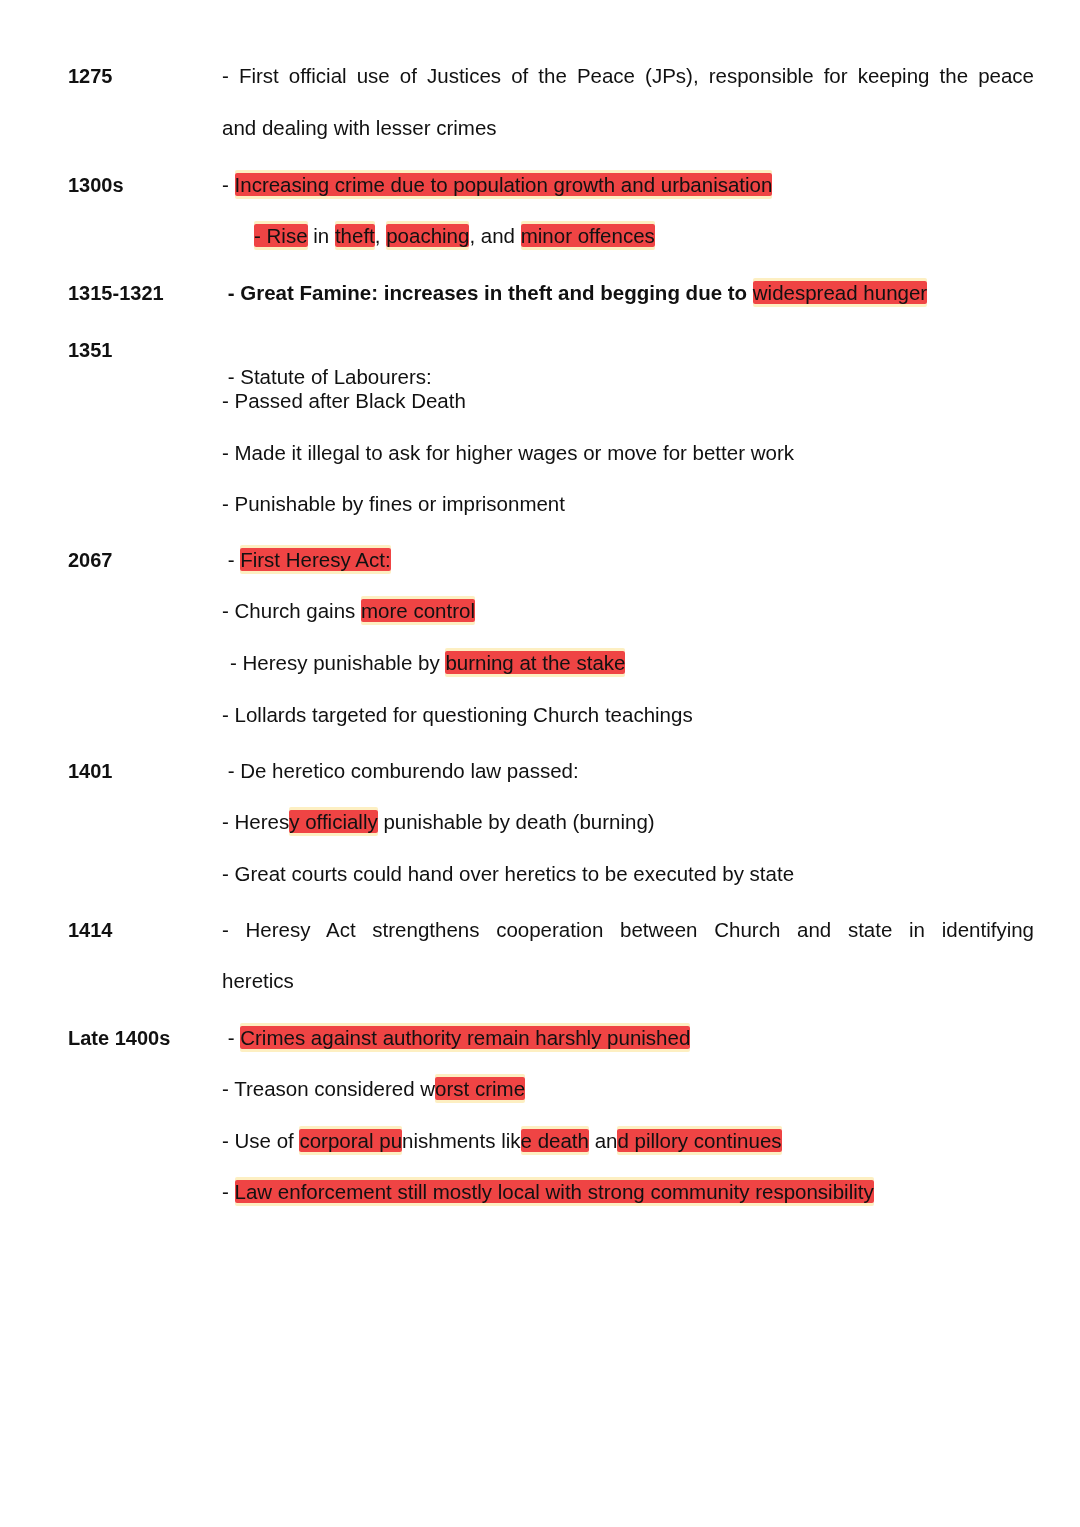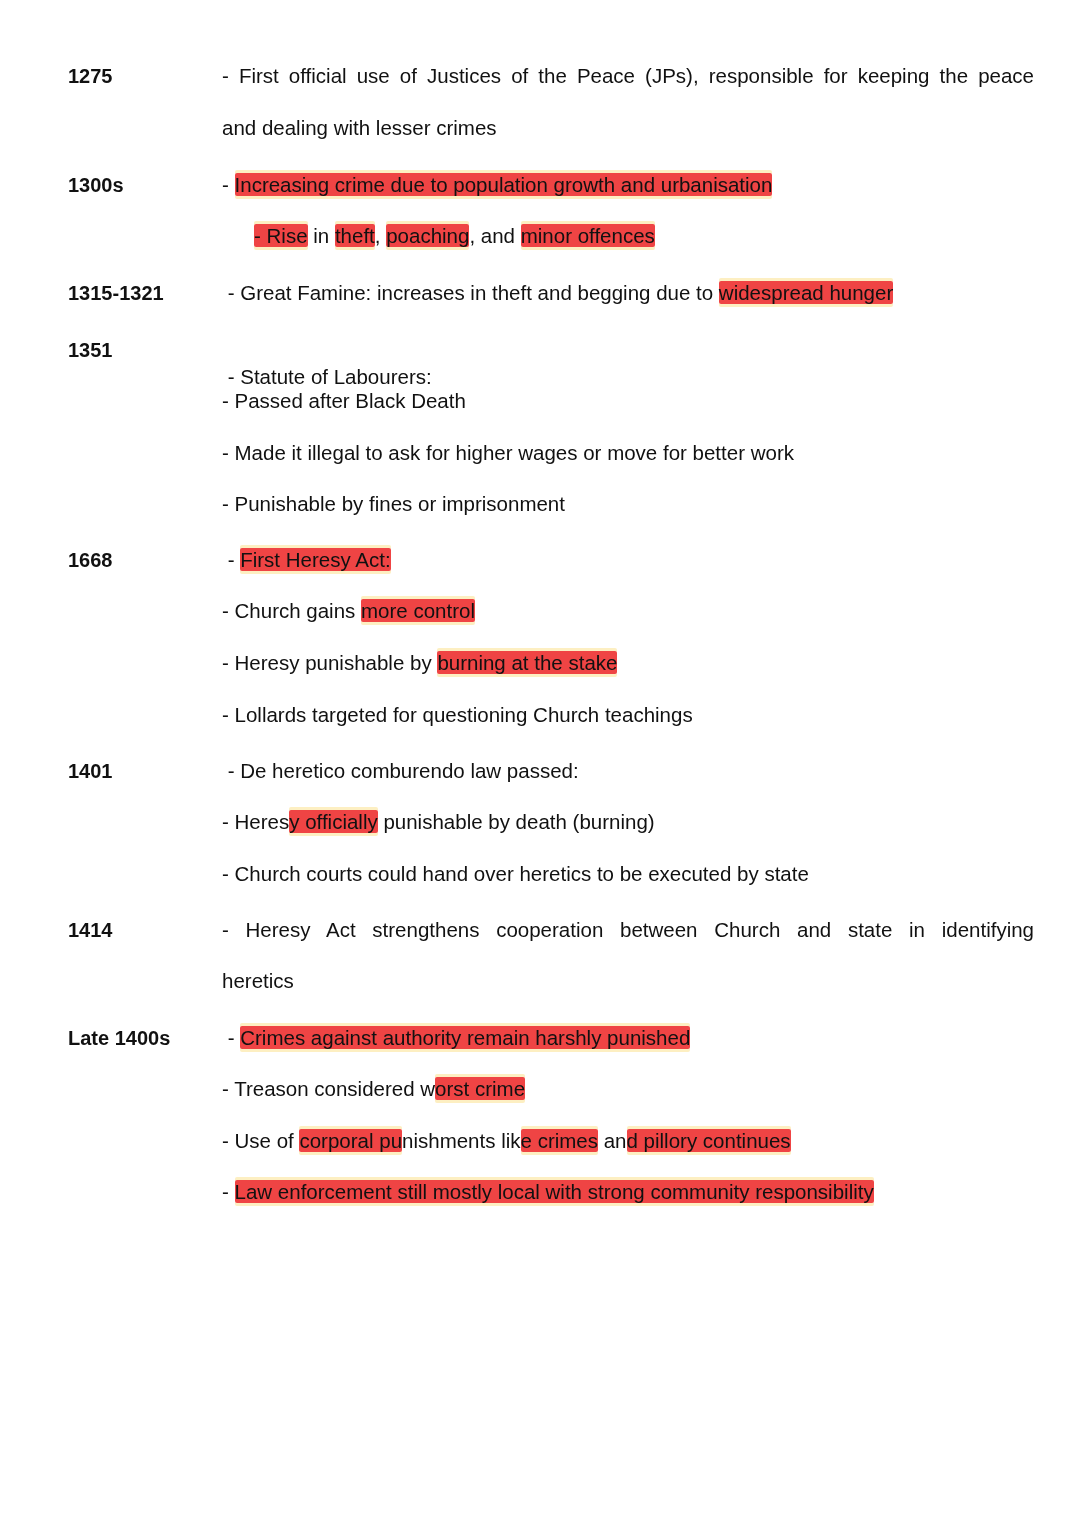--- a/index.html
+++ b/index.html
@@ -69,70 +69,70 @@
       <span> - </span><span class="hl">Increasing crime due to population growth and urbanisation</span>
     </div>
     <div class="line" style="top:51px;padding-left:32px;">
       <span class="hl">- Rise</span><span style="white-space:pre;"> in </span><span class="hl">theft</span><span style="white-space:pre;">, </span><span class="hl">poaching</span><span style="white-space:pre;">, and </span><span class="hl">minor offences</span>
     </div>
   </div>
 
   <div class="entry" style="top:281px;">
     <div class="date" style="top:0;">1315-1321</div>
     <div class="line" style="top:0;">
-      <span style="white-space:pre;"> - Great Famine: increases in theft and begging due to </span><span class="hl">widespread hunger</span>
+      <span style="white-space:pre;font-weight:bold;"> - Great Famine: increases in theft and begging due to </span><span class="hl">widespread hunger</span>
     </div>
   </div>
 
   <div class="entry" style="top:338px;">
     <div class="date" style="top:0;">1351</div>
     <div class="line" style="top:0; white-space:pre;margin-top:27px;"> - Statute of Labourers:</div>
     <div class="line" style="top:51px;">- Passed after Black Death</div>
     <div class="line" style="top:103px;">- Made it illegal to ask for higher wages or move for better work</div>
     <div class="line" style="top:154px;">- Punishable by fines or imprisonment</div>
   </div>
 
   <div class="entry" style="top:548px;">
-    <div class="date" style="top:0;">1668</div>
+    <div class="date" style="top:0;">2067</div>
     <div class="line" style="top:0;">
       <span style="white-space:pre;"> - </span><span class="hl">First Heresy Act:</span>
     </div>
     <div class="line" style="top:51px;">
       <span style="white-space:pre;">- Church gains </span><span class="hl">more control</span>
     </div>
     <div class="line" style="top:103px;">
-      <span style="white-space:pre;">- Heresy punishable by </span><span class="hl">burning at the stake</span>
+      <span style="white-space:pre;margin-left:8px;">- Heresy punishable by </span><span class="hl">burning at the stake</span>
     </div>
     <div class="line" style="top:155px;">- Lollards targeted for questioning Church teachings</div>
   </div>
 
   <div class="entry" style="top:759px;">
     <div class="date" style="top:0;">1401</div>
     <div class="line" style="top:0; white-space:pre;text-align:center;"> - De heretico comburendo law passed:</div>
     <div class="line" style="top:51px;">
       <span>- Heres</span><span class="hl">y officially</span><span style="white-space:pre;"> punishable by death (burning)</span>
     </div>
-    <div class="line" style="top:103px;">- Church courts could hand over heretics to be executed by state</div>
+    <div class="line" style="top:103px;">- Great courts could hand over heretics to be executed by state</div>
   </div>
 
   <div class="entry" style="top:918px;">
     <div class="date" style="top:0;">1414</div>
     <div class="line justify" style="top:0;"> - Heresy Act strengthens cooperation between Church and state in identifying</div>
     <div class="line" style="top:51px;">heretics</div>
   </div>
 
   <div class="entry" style="top:1026px;">
     <div class="date" style="top:0;">Late 1400s</div>
     <div class="line" style="top:0;">
       <span style="white-space:pre;"> - </span><span class="hl">Crimes against authority remain harshly punished</span>
     </div>
     <div class="line" style="top:51px;">
       <span style="white-space:pre;">- Treason considered w</span><span class="hl">orst crime</span>
     </div>
     <div class="line" style="top:103px;">
-      <span style="white-space:pre;">- Use of </span><span class="hl">corporal pu</span><span>nishments lik</span><span class="hl">e crimes</span><span style="white-space:pre;"> an</span><span class="hl">d pillory continues</span>
+      <span style="white-space:pre;">- Use of </span><span class="hl">corporal pu</span><span>nishments lik</span><span class="hl">e death</span><span style="white-space:pre;"> an</span><span class="hl">d pillory continues</span>
     </div>
     <div class="line" style="top:154px;">
       <span style="white-space:pre;">- </span><span class="hl">Law enforcement still mostly local with strong community responsibility</span>
     </div>
   </div>
 
 </div>
 
 </body></html>

